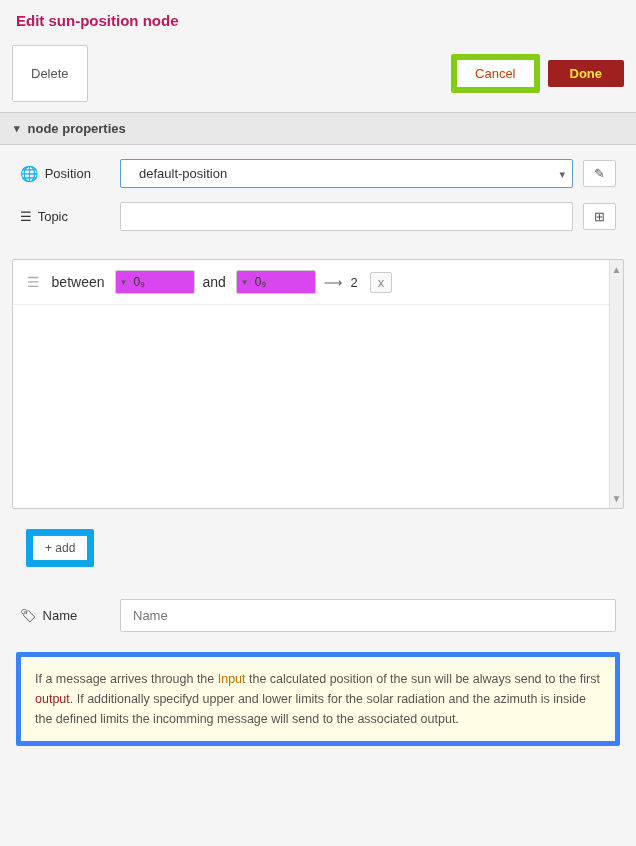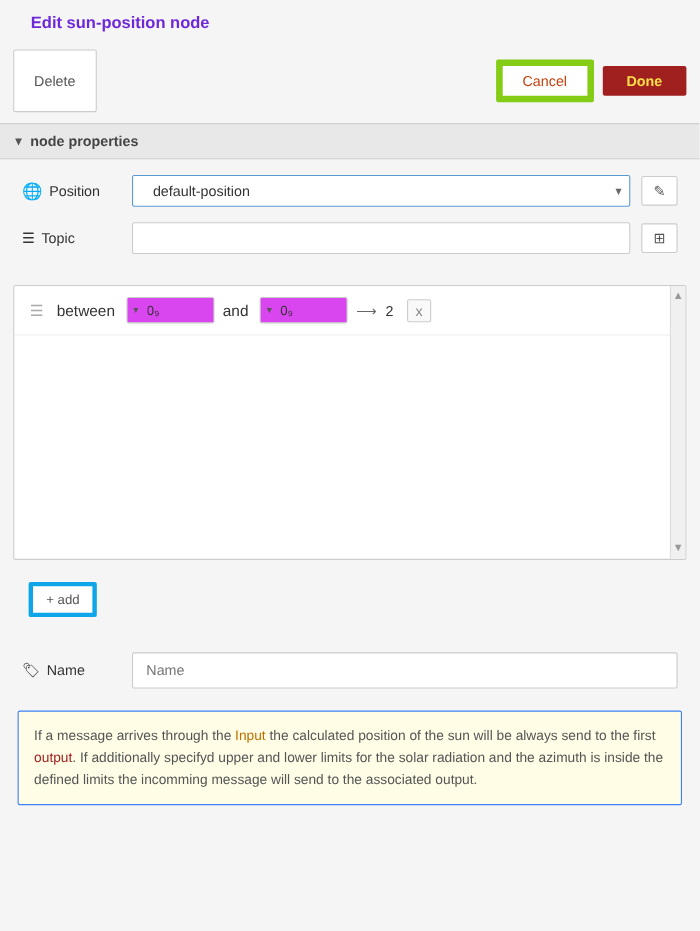--- a/index.html
+++ b/index.html
@@ -10,22 +10,21 @@
       color: #333;
       width: 636px;
       min-height: 846px;
     }
 
     .page-title {
       font-size: 15px;
       font-weight: bold;
       padding: 12px 16px 10px;
       background: #f5f5f5;
-      color: #6d28d9;
-      margin-left: 12px;
+      color: #be185d;
     }
 
     .toolbar {
       display: flex;
       align-items: center;
       padding: 6px 12px 10px;
       background: #f5f5f5;
       gap: 8px;
     }
 
@@ -249,21 +248,21 @@
       cursor: pointer;
       font-size: 13px;
       border-radius: 2px;
       margin-left: 4px;
     }
 
     .add-btn {
       display: inline-flex;
       align-items: center;
       gap: 4px;
-      border: 4px solid #0ea5e9;
+      border: 7px solid #0ea5e9;
       background: #fff;
       color: #555;
       padding: 5px 12px;
       cursor: pointer;
       font-size: 12px;
       border-radius: 2px;
       margin: 10px 14px;
     }
 
     .name-section {
@@ -291,21 +290,21 @@
       padding: 8px 12px;
       border: 1px solid #ccc;
       border-radius: 2px;
       font-size: 13px;
       background: #fff;
       color: #aaa;
     }
 
     .info-box {
       margin: 10px 16px 16px;
-      border: 1px solid #3b82f6;
+      border: 5px solid #3b82f6;
       background: #fffde6;
       padding: 12px 14px;
       font-size: 12.5px;
       line-height: 1.6;
       color: #555;
       border-radius: 2px;
     }
 
     .info-box .highlight-orange {
       color: #c07000;

